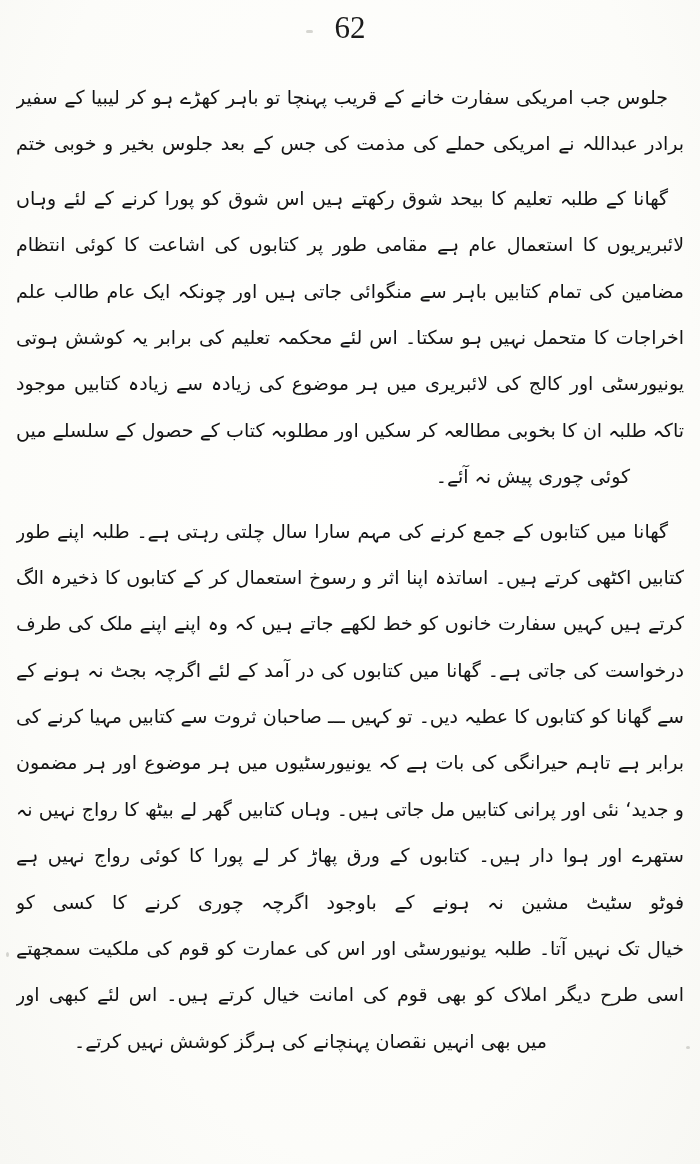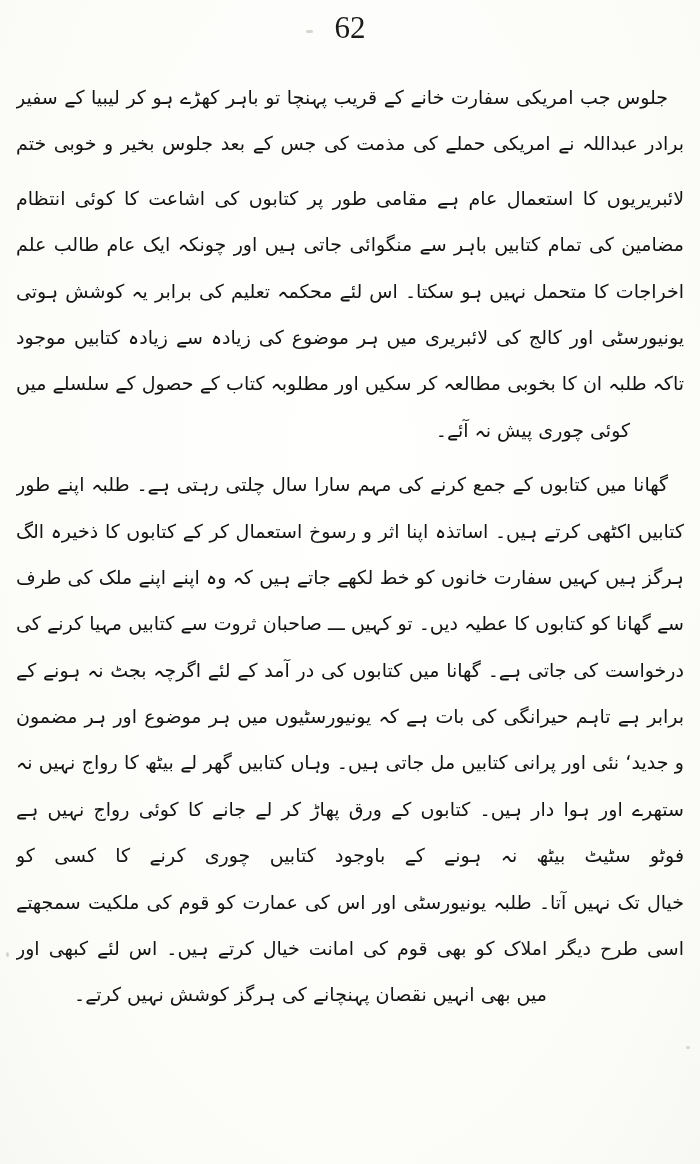--- a/index.html
+++ b/index.html
@@ -72,35 +72,36 @@
   <div class="speck speck-3"></div>
 
   <div class="page-number">62</div>
 
   <div class="text-block">
       <div class="para para-0">
         <div class="line p-first">جلوس جب امریکی سفارت خانے کے قریب پہنچا تو باہر کھڑے ہو کر لیبیا کے سفیر</div>
         <div class="line p-last">برادر عبداللہ نے امریکی حملے کی مذمت کی جس کے بعد جلوس بخیر و خوبی ختم ہو گیا۔</div>
       </div>
       <div class="para para-1">
+        <div class="line p-first">گھانا کے طلبہ تعلیم کا بیحد شوق رکھتے ہیں اس شوق کو پورا کرنے کے لئے وہاں</div>
         <div class="line">لائبریریوں کا استعمال عام ہے مقامی طور پر کتابوں کی اشاعت کا کوئی انتظام نہیں۔ جملہ</div>
         <div class="line">مضامین کی تمام کتابیں باہر سے منگوائی جاتی ہیں اور چونکہ ایک عام طالب علم در آمدی</div>
         <div class="line">اخراجات کا متحمل نہیں ہو سکتا۔ اس لئے محکمہ تعلیم کی برابر یہ کوشش ہوتی ہے کہ</div>
         <div class="line">یونیورسٹی اور کالج کی لائبریری میں ہر موضوع کی زیادہ سے زیادہ کتابیں موجود ہوں</div>
         <div class="line">تاکہ طلبہ ان کا بخوبی مطالعہ کر سکیں اور مطلوبہ کتاب کے حصول کے سلسلے میں انہیں</div>
         <div class="line p-last">کوئی چوری پیش نہ آئے۔</div>
       </div>
       <div class="para para-2">
         <div class="line p-first">گھانا میں کتابوں کے جمع کرنے کی مہم سارا سال چلتی رہتی ہے۔ طلبہ اپنے طور پر</div>
         <div class="line">کتابیں اکٹھی کرتے ہیں۔ اساتذہ اپنا اثر و رسوخ استعمال کر کے کتابوں کا ذخیرہ الگ مہیا</div>
-        <div class="line">ہرگز ہیں کہیں سفارت خانوں کو خط لکھے جاتے ہیں کہ وہ اپنے اپنے ملک کی طرف</div>
+        <div class="line">کرتے ہیں کہیں سفارت خانوں کو خط لکھے جاتے ہیں کہ وہ اپنے اپنے ملک کی طرف</div>
+        <div class="line">درخواست کی جاتی ہے۔ گھانا میں کتابوں کی در آمد کے لئے اگرچہ بجٹ نہ ہونے کے</div>
         <div class="line">سے گھانا کو کتابوں کا عطیہ دیں۔ تو کہیں ـــ صاحبان ثروت سے کتابیں مہیا کرنے کی</div>
-        <div class="line">درخواست کی جاتی ہے۔ گھانا میں کتابوں کی در آمد کے لئے اگرچہ بجٹ نہ ہونے کے</div>
         <div class="line">برابر ہے تاہم حیرانگی کی بات ہے کہ یونیورسٹیوں میں ہر موضوع اور ہر مضمون پر قدیم</div>
         <div class="line">و جدید‘ نئی اور پرانی کتابیں مل جاتی ہیں۔ وہاں کتابیں گھر لے بیٹھ کا رواج نہیں نہ</div>
-        <div class="line">ستھرے اور ہوا دار ہیں۔ کتابوں کے ورق پھاڑ کر لے جانے کا کوئی رواج نہیں ہے</div>
-        <div class="line">فوٹو سٹیٹ بیٹھ نہ ہونے کے باوجود کتابیں چوری کرنے کا کسی کو</div>
+        <div class="line">ستھرے اور ہوا دار ہیں۔ کتابوں کے ورق پھاڑ کر لے پورا کا کوئی رواج نہیں ہے</div>
+        <div class="line">فوٹو سٹیٹ مشین نہ ہونے کے باوجود اگرچہ چوری کرنے کا کسی کو</div>
         <div class="line">خیال تک نہیں آتا۔ طلبہ یونیورسٹی اور اس کی عمارت کو قوم کی ملکیت سمجھتے ہیں۔</div>
         <div class="line">اسی طرح دیگر املاک کو بھی قوم کی امانت خیال کرتے ہیں۔ اس لئے کبھی اور کسی حال</div>
         <div class="line p-last">میں بھی انہیں نقصان پہنچانے کی ہرگز کوشش نہیں کرتے۔</div>
       </div>
     </div>
 </div>
 
 </body></html>

